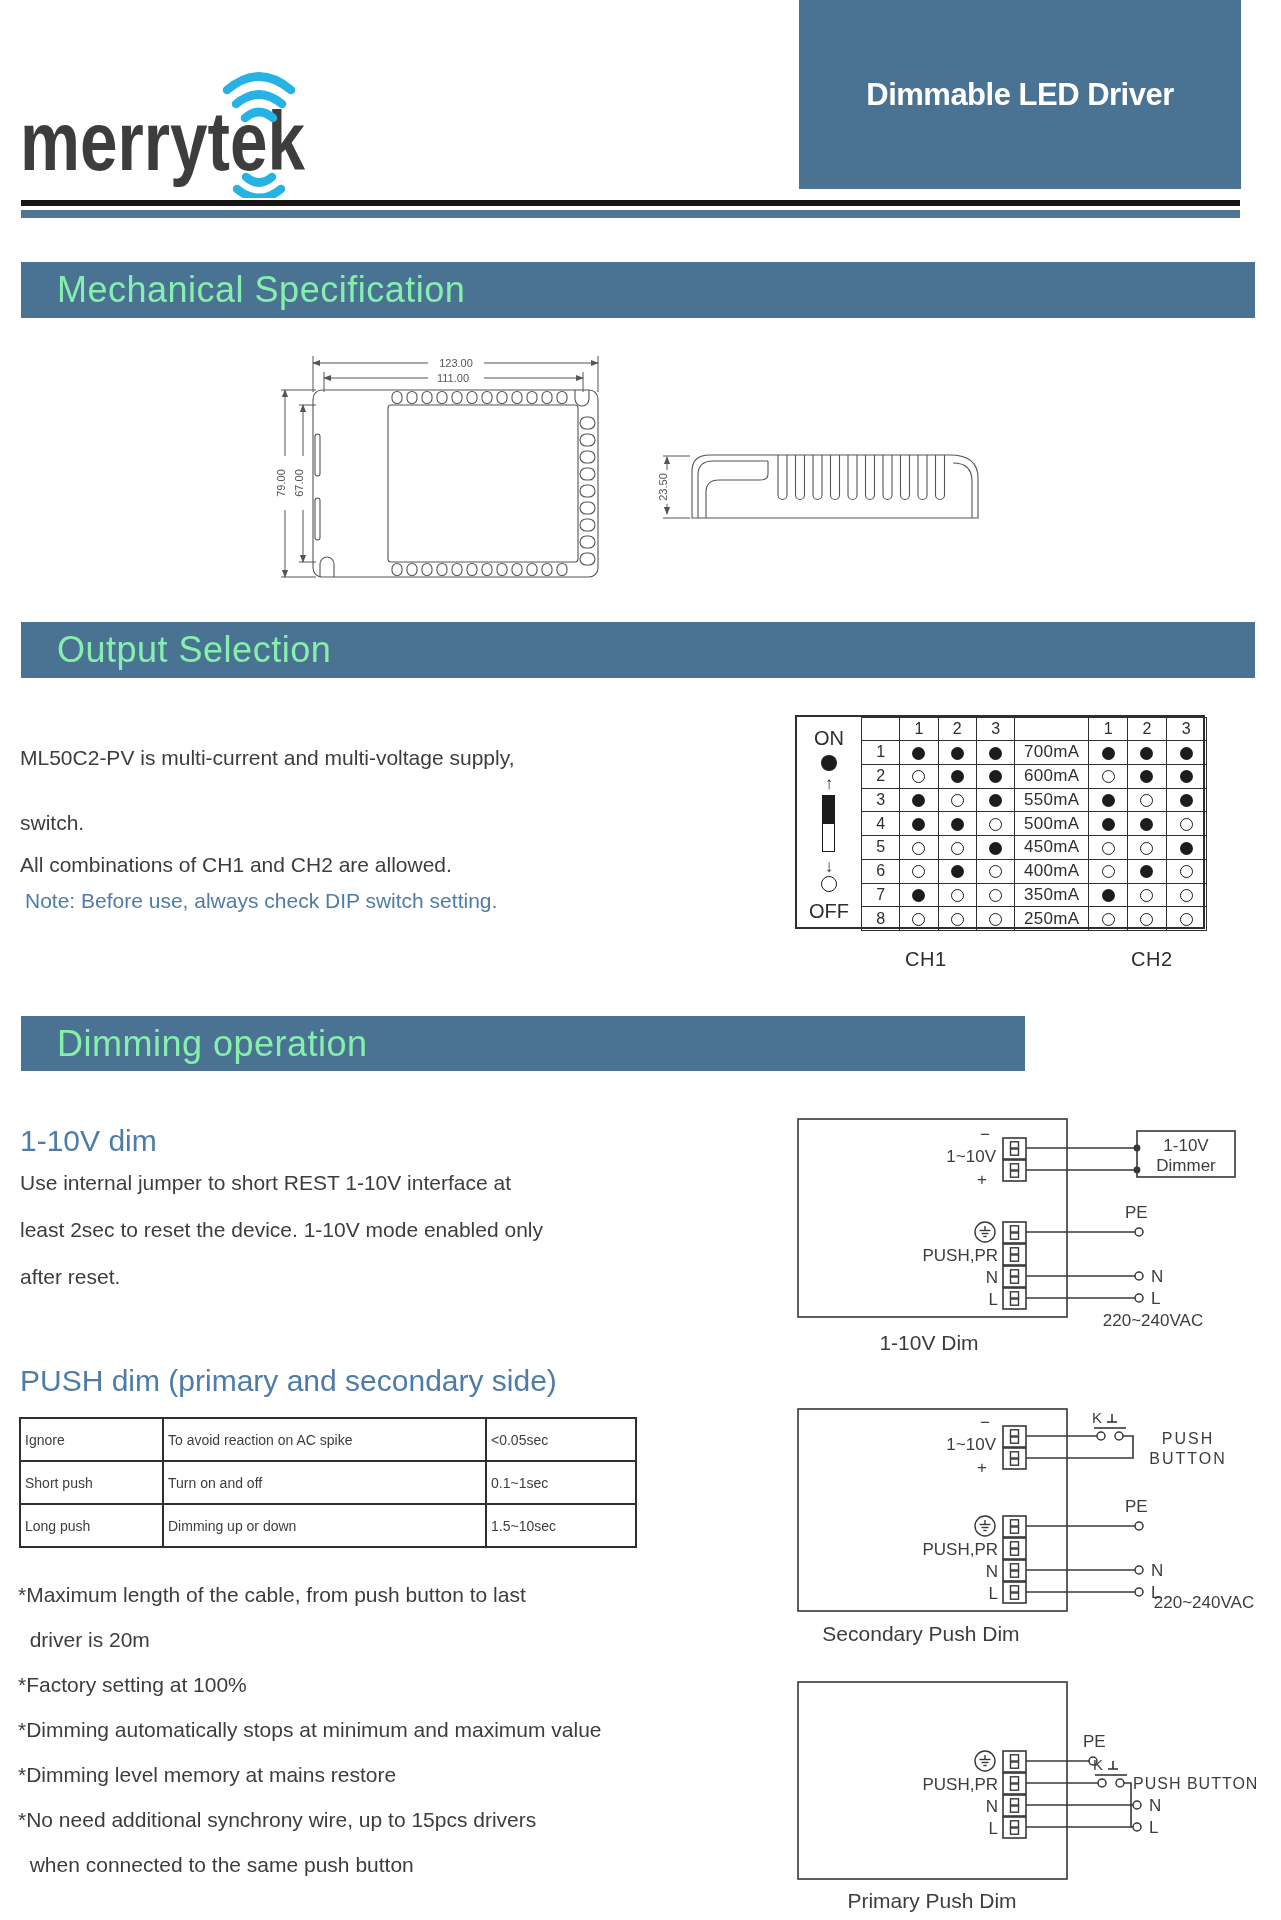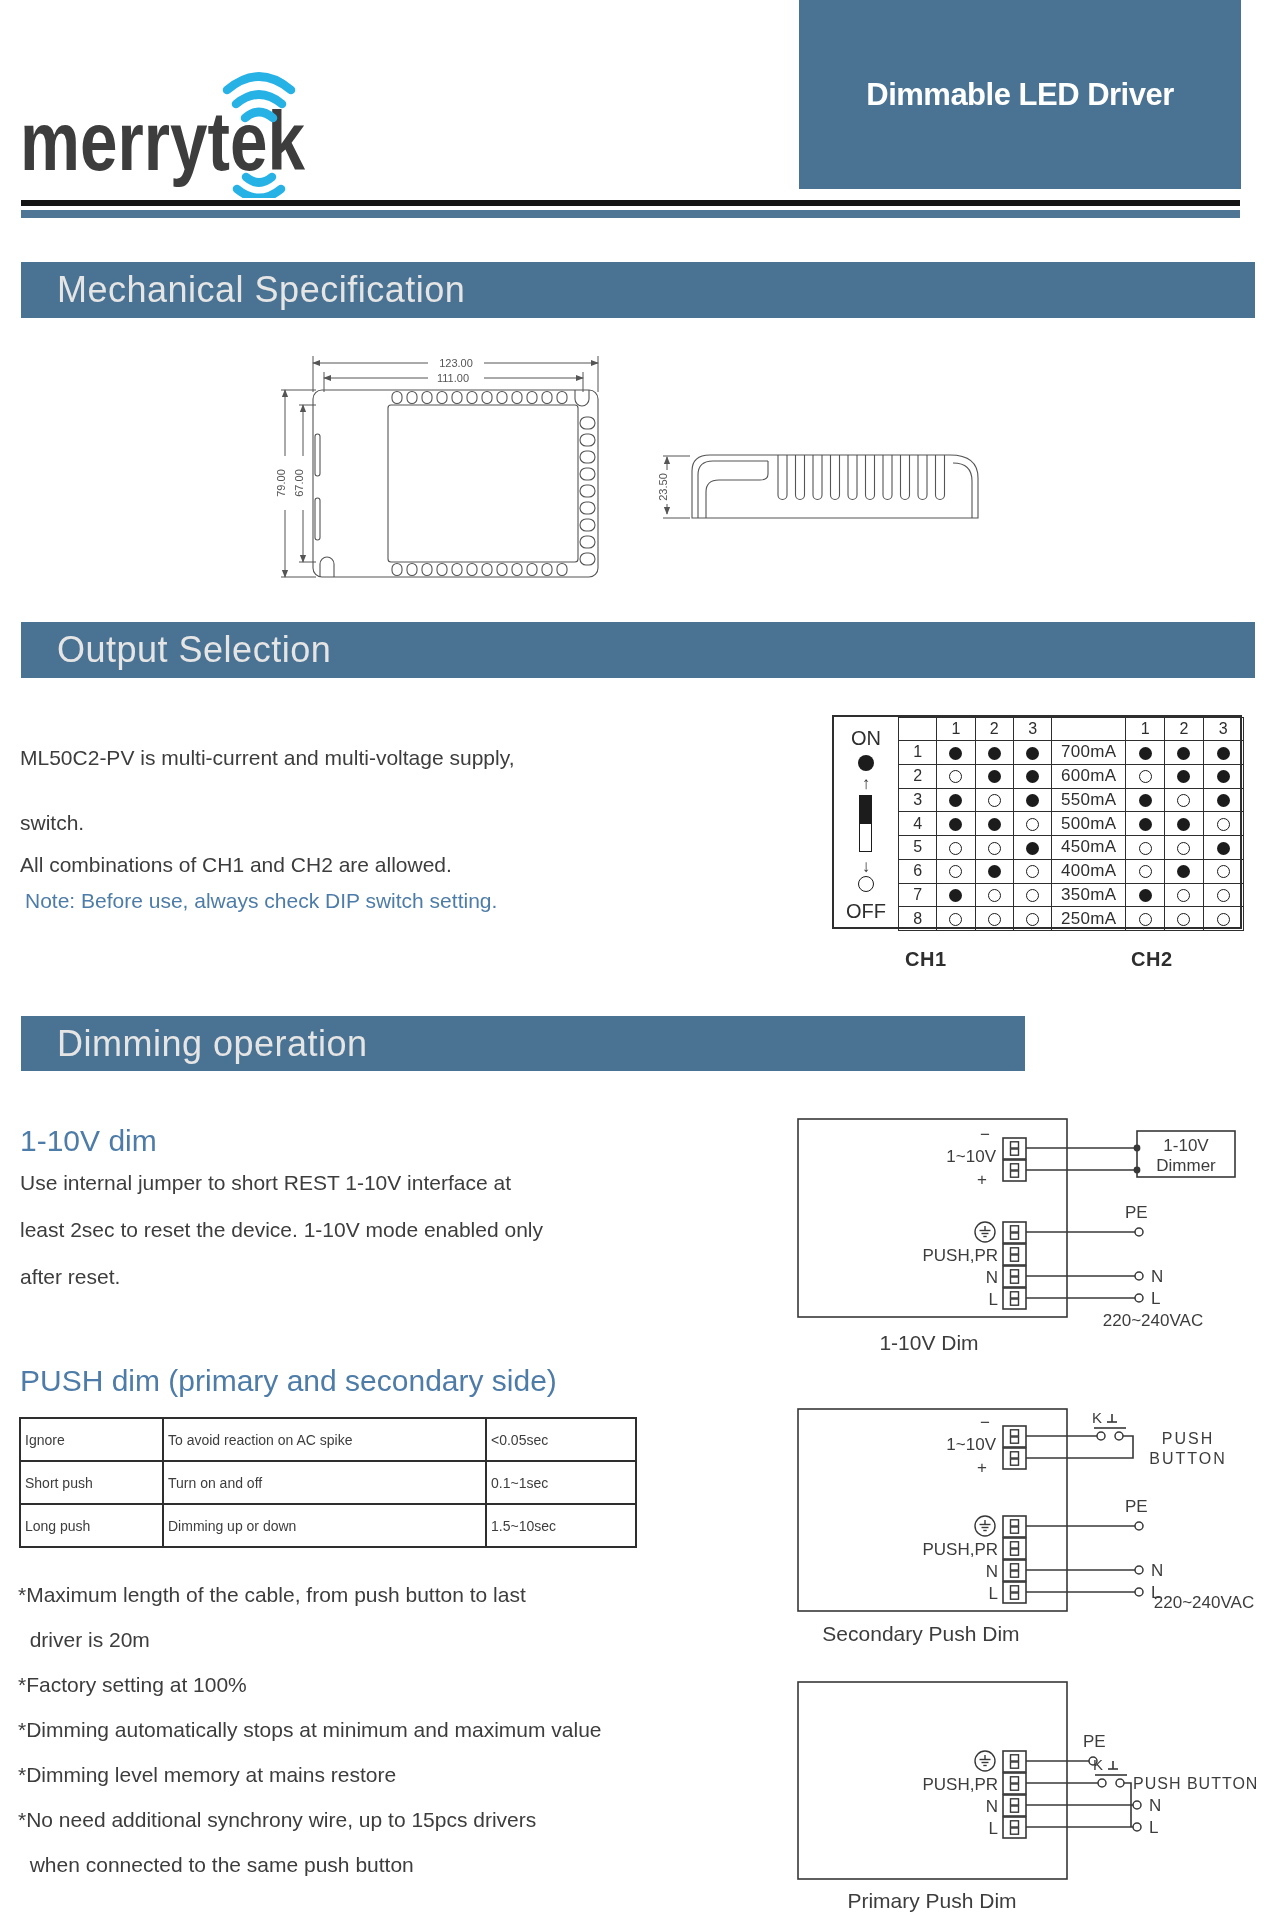--- a/index.html
+++ b/index.html
@@ -5,45 +5,45 @@
   html,body{margin:0;padding:0;background:#9a9a9a;}
   .page{position:relative;width:1281px;height:1920px;background:#ffffff;margin:0 auto;
         font-family:"Liberation Sans",sans-serif;color:#3d3d3d;overflow:hidden;}
   .abs{position:absolute;}
   
   .badge{background:#4a7292;color:#fff;display:flex;align-items:center;justify-content:center;
          font-size:31px;font-weight:bold;letter-spacing:-0.5px;}
   .rule-black{background:#151515;}
   .rule-blue{background:#4f7795;}
   
-  .bar{background:#4a7292;color:#e5e5e5;font-size:36px;letter-spacing:.5px;
+  .bar{background:#4a7292;color:#86efac;font-size:36px;letter-spacing:.5px;
        display:flex;align-items:center;padding-left:36px;box-sizing:border-box;}
   
   .t{font-size:21px;color:#3d3d3d;white-space:pre;}
   .blue{color:#4e7ca8;}
   .h2{font-size:30px;color:#4e7ca8;}
   
-  .dipbox{border:2px solid #2e2e2e;box-sizing:border-box;margin-left:37px;}
+  .dipbox{border:2px solid #2e2e2e;box-sizing:border-box;}
   .dip-legend{position:absolute;left:0;top:0;width:64px;height:100%;}
   .dip-legend .lab{position:absolute;width:64px;text-align:center;font-size:20px;color:#2e2e2e;}
   .dot{display:inline-block;border-radius:50%;box-sizing:border-box;}
   .dot.on{background:#1c1c1c;}
   .dot.off{background:#fff;border:1.8px solid #1c1c1c;}
   .leg-dot{position:absolute;left:50%;transform:translateX(-50%);width:16px;height:16px;}
   .leg-arrow{position:absolute;width:64px;text-align:center;font-size:17px;color:#2e2e2e;}
   .leg-switch{position:absolute;left:25px;width:13px;height:57px;border:1.6px solid #1c1c1c;box-sizing:border-box;}
   .leg-switch .half{width:100%;height:50%;background:#1c1c1c;}
   table.dip{position:absolute;left:64px;top:0;border-collapse:collapse;table-layout:fixed;}
   table.dip th,table.dip td{border:1.5px solid #2e2e2e;text-align:center;padding:0;
       font-weight:normal;font-size:16px;color:#2e2e2e;overflow:hidden;}
   table.dip th{height:22px;}
   table.dip td{height:22.1px;}
   table.dip td.cur{font-size:17px;letter-spacing:.3px;}
   table.dip .dot{width:13px;height:13px;vertical-align:middle;}
-  .chlab{font-size:20px;color:#2e2e2e;letter-spacing:.5px;font-weight:bold;}
+  .chlab{font-size:20px;color:#2e2e2e;letter-spacing:.5px;}
   
   table.push{border-collapse:collapse;table-layout:fixed;}
   table.push td{border:2px solid #2e2e2e;font-size:14px;color:#3d3d3d;height:41px;
       padding:0 0 0 4px;white-space:nowrap;overflow:hidden;}
   
   .notes div{font-size:21px;line-height:45px;white-space:pre;color:#3d3d3d;}
   
   svg text{font-family:"Liberation Sans",sans-serif;fill:#3d3d3d;}
   svg .ln{stroke:#383838;stroke-width:1.6;fill:none;}
   svg .thin{stroke:#555;stroke-width:1.1;fill:none;}

